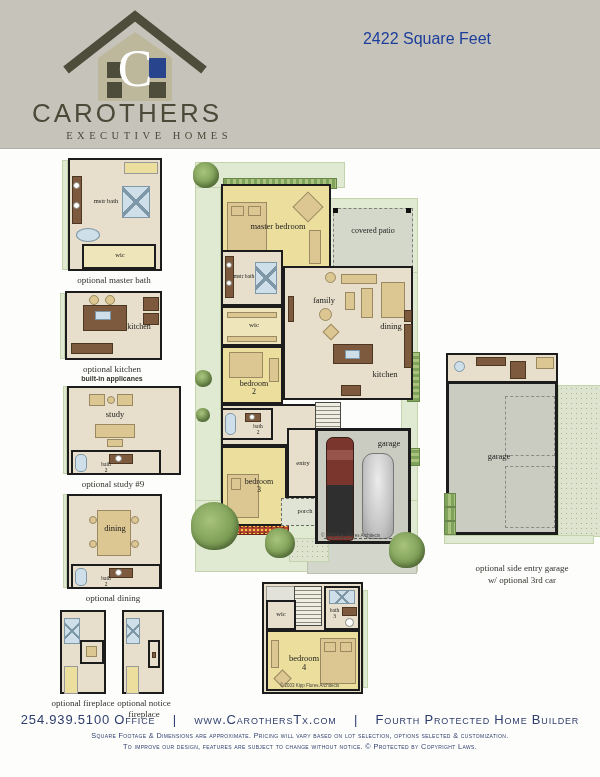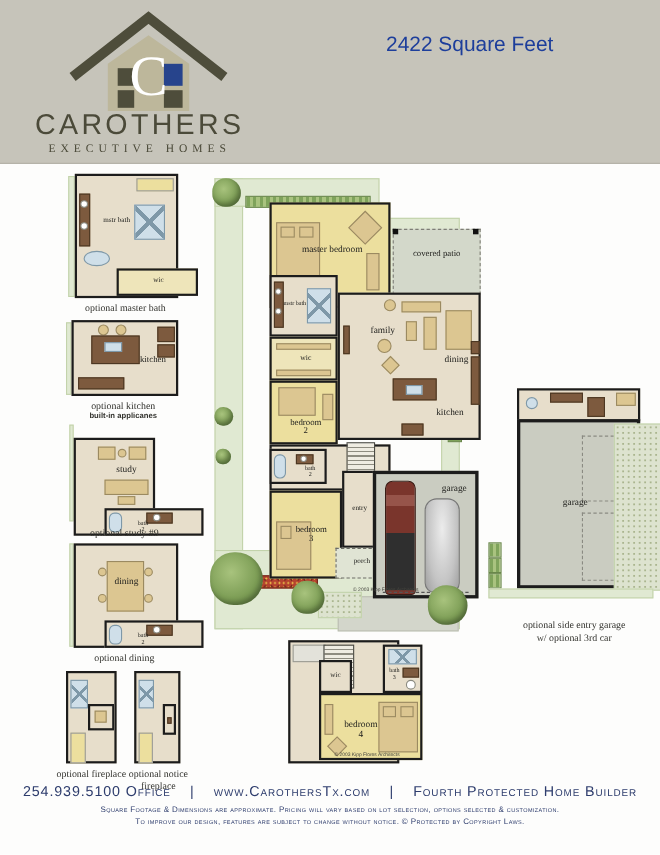--- a/index.html
+++ b/index.html
@@ -4,29 +4,29 @@
 <style>
   html,body{margin:0;padding:0;background:#fff;}
   .page{position:relative;width:600px;height:777px;background:#fdfdfc;overflow:hidden;
         font-family:"Liberation Serif",serif;}
   
   .masthead{position:absolute;left:0;top:0;width:600px;height:148px;background:#c6c4ba;
             border-bottom:1px solid #b3b1a7;}
   .logo-wrap{position:absolute;left:58px;top:6px;width:155px;height:96px;}
   .brand{position:absolute;left:22px;top:98px;width:210px;text-align:center;color:#4b4a39;}
   .brand-name{font-family:"Liberation Sans",sans-serif;font-size:26px;letter-spacing:3px;font-weight:400;}
-  .brand-sub{font-family:"Liberation Serif",serif;font-size:10.5px;letter-spacing:4.5px;margin-top:1px;}
+  .brand-sub{font-family:"Liberation Serif",serif;font-size:10.5px;letter-spacing:4.5px;margin-top:1px;text-align:right;}
   .title-block{position:absolute;right:28px;top:28px;width:290px;text-align:center;
                color:#1d3e9b;font-family:"Liberation Sans",sans-serif;}
   .plan-title{font-size:27px;font-weight:600;letter-spacing:0.2px;}
-  .plan-sqft{font-size:19px;font-weight:500;margin-top:2px;}
+  .plan-sqft{font-size:16px;font-weight:500;margin-top:2px;}
   
   .plan{position:absolute;}
   .frame{position:absolute;border:2.5px solid #1c1c1c;background:#e7decb;box-sizing:border-box;}
-  .room{position:absolute;border:2px solid #1c1c1c;background:#e7decb;box-sizing:border-box;margin-left:24px;}
+  .room{position:absolute;border:2px solid #1c1c1c;background:#e7decb;box-sizing:border-box;}
   .yellow{background:#ecdf9e;}
   .beige{background:#e7decb;}
   .paleyellow{background:#eee5ba;}
   .patio{background:#d3d8ca;border:1.5px dashed #7e7e76;}
   .garagebg{background:#caccc1;border-width:3px;}
   .porchbg{background:#e0e4d4;border:1.5px dashed #6d6d66;}
   .lbl{position:absolute;font-family:"Liberation Serif",serif;color:#22221f;text-align:center;line-height:1.05;}
   .s9{font-size:8.5px;} .s8{font-size:8px;} .s7{font-size:7px;} .s65{font-size:6.5px;}
   .s55{font-size:5.5px;} .tiny{font-size:4.5px;font-family:"Liberation Sans",sans-serif;color:#44443e;white-space:nowrap;}
   .caption{position:absolute;text-align:center;font-size:9px;color:#33332e;line-height:1.2;}
@@ -123,21 +123,21 @@
       <div class="wood" style="left:76px;top:4px;width:16px;height:14px;"></div>
       <div class="wood" style="left:76px;top:20px;width:16px;height:12px;"></div>
       <div class="lbl s8" style="left:50px;top:30px;width:44px;">kitchen</div>
     </div>
     <div class="caption nowrap" style="left:-10px;top:73px;width:124px;">optional kitchen</div>
     <div class="caption-b nowrap" style="left:-10px;top:84px;width:124px;">built-in applicanes</div>
   </div>
 
   <div class="plan" style="left:63px;top:386px;width:100px;height:104px;">
     <div class="green" style="left:0;top:0;width:4px;height:88px;"></div>
-    <div class="frame" style="left:4px;top:12px;width:74px;height:89px;">
+    <div class="frame" style="left:4px;top:0;width:114px;height:89px;">
       <div class="fur" style="left:20px;top:6px;width:16px;height:12px;"></div>
       <div class="fur" style="left:48px;top:6px;width:16px;height:12px;"></div>
       <div class="fur circle" style="left:38px;top:8px;width:8px;height:8px;"></div>
       <div class="fur" style="left:26px;top:36px;width:40px;height:14px;"></div>
       <div class="fur" style="left:38px;top:51px;width:16px;height:8px;"></div>
       <div class="lbl s9" style="left:24px;top:22px;width:44px;">study</div>
       <div class="room" style="left:2px;top:62px;width:90px;height:25px;">
         <div class="fix" style="left:2px;top:2px;width:12px;height:18px;border-radius:5px;"></div>
         <div class="wood" style="left:36px;top:2px;width:24px;height:10px;"></div>
         <div class="wcircle" style="left:42px;top:3px;width:7px;height:7px;"></div>

